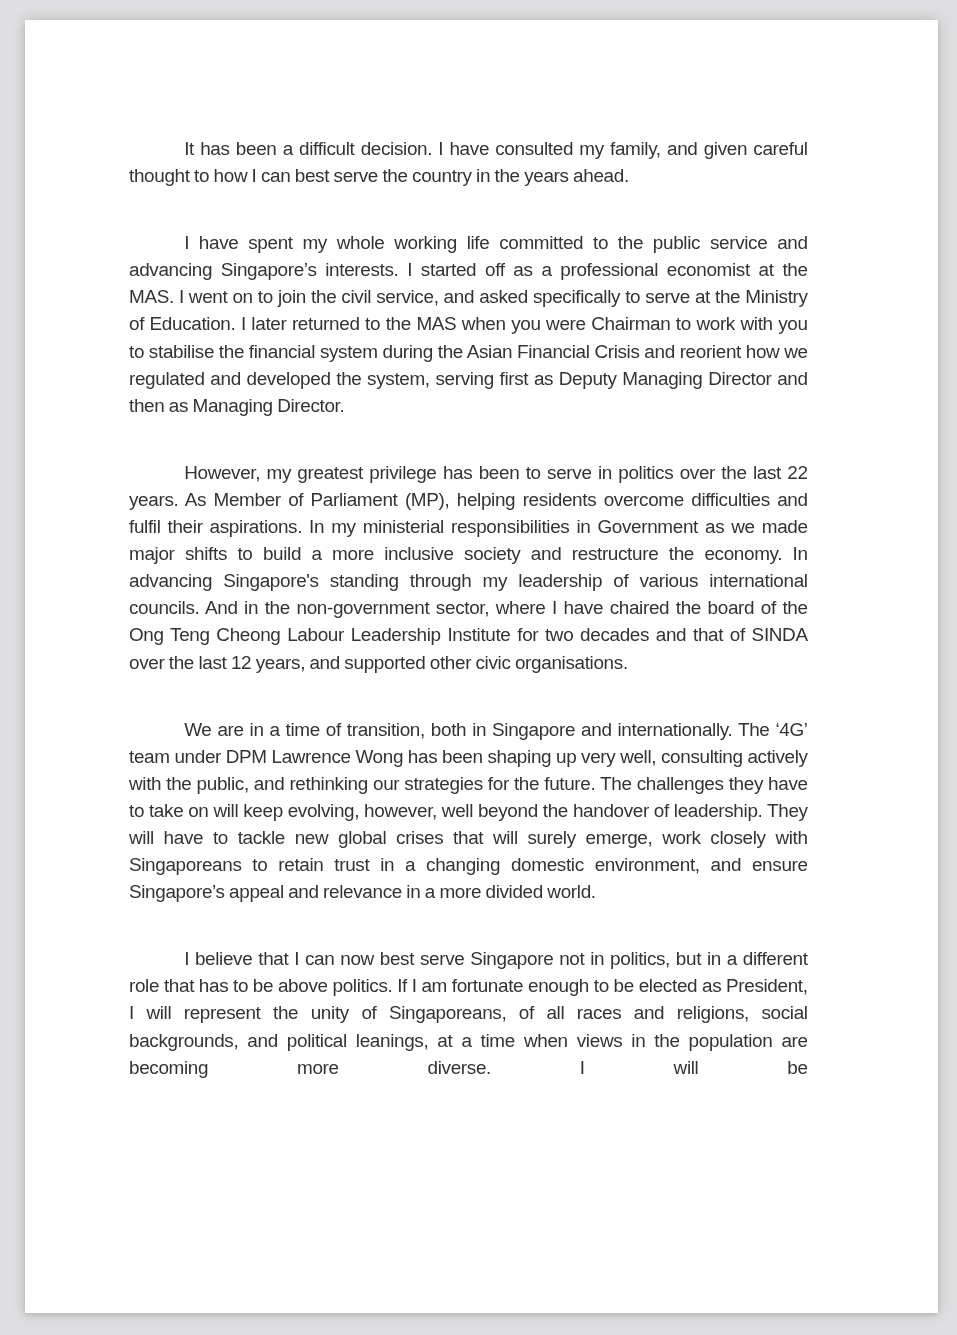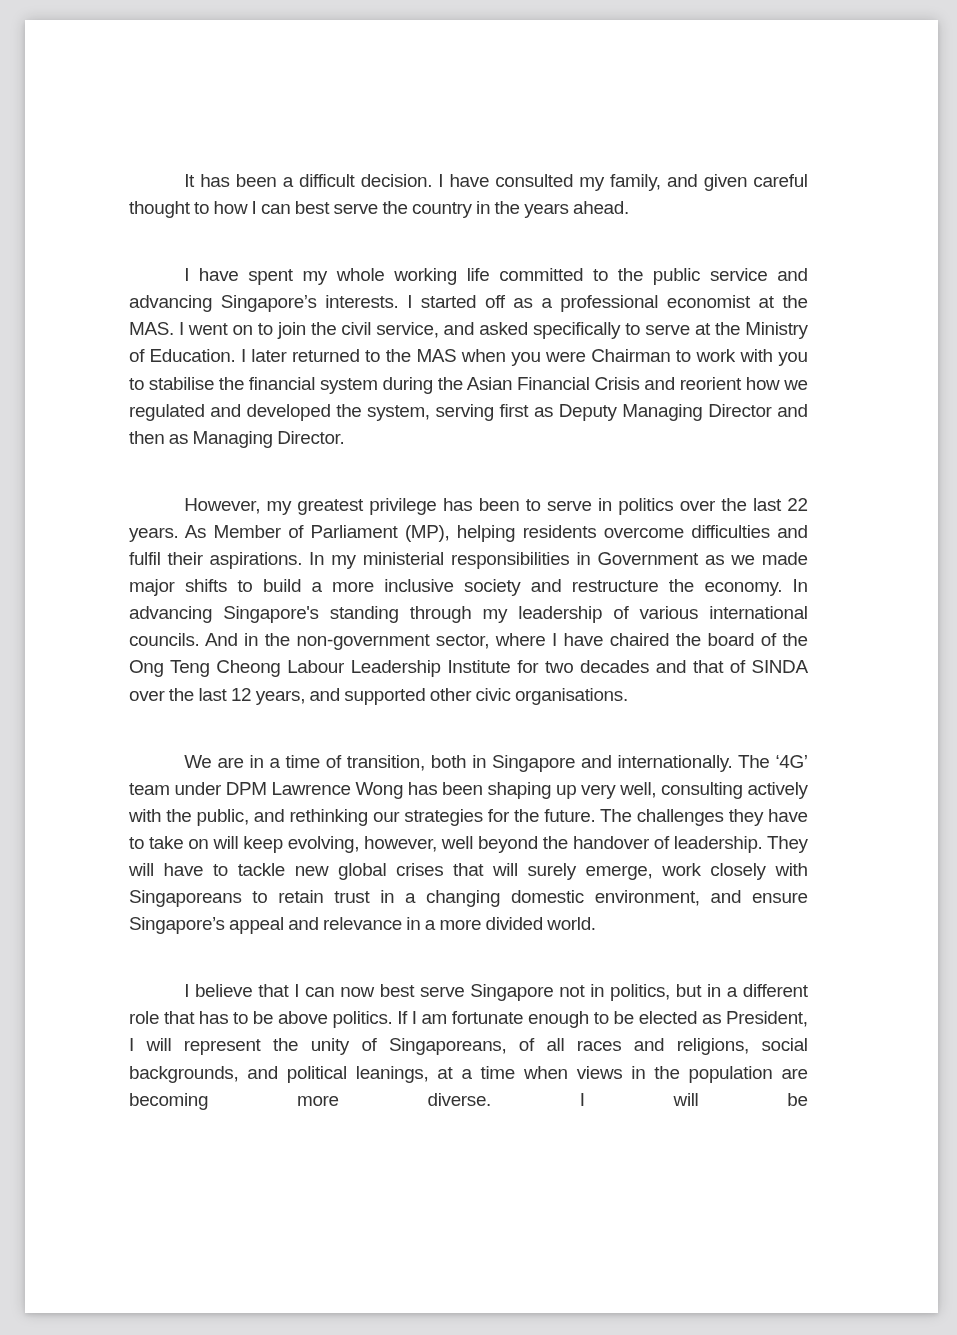--- a/index.html
+++ b/index.html
@@ -26,21 +26,20 @@
     .body-text {
       position: absolute;
       left: 104px;
       top: 115px;
       width: 689px;
       color: #333333;
       font-size: 19.2px;
       line-height: 27.1px;
       letter-spacing: -0.35px;
       word-spacing: -0.5px;
-      margin-top: 32px;
     }
     .para {
       margin: 0;
       text-align: justify;
       text-indent: 56px;
       transform: scaleX(0.985);
       transform-origin: left top;
     }
     .para + .para {
       margin-top: 40px;

